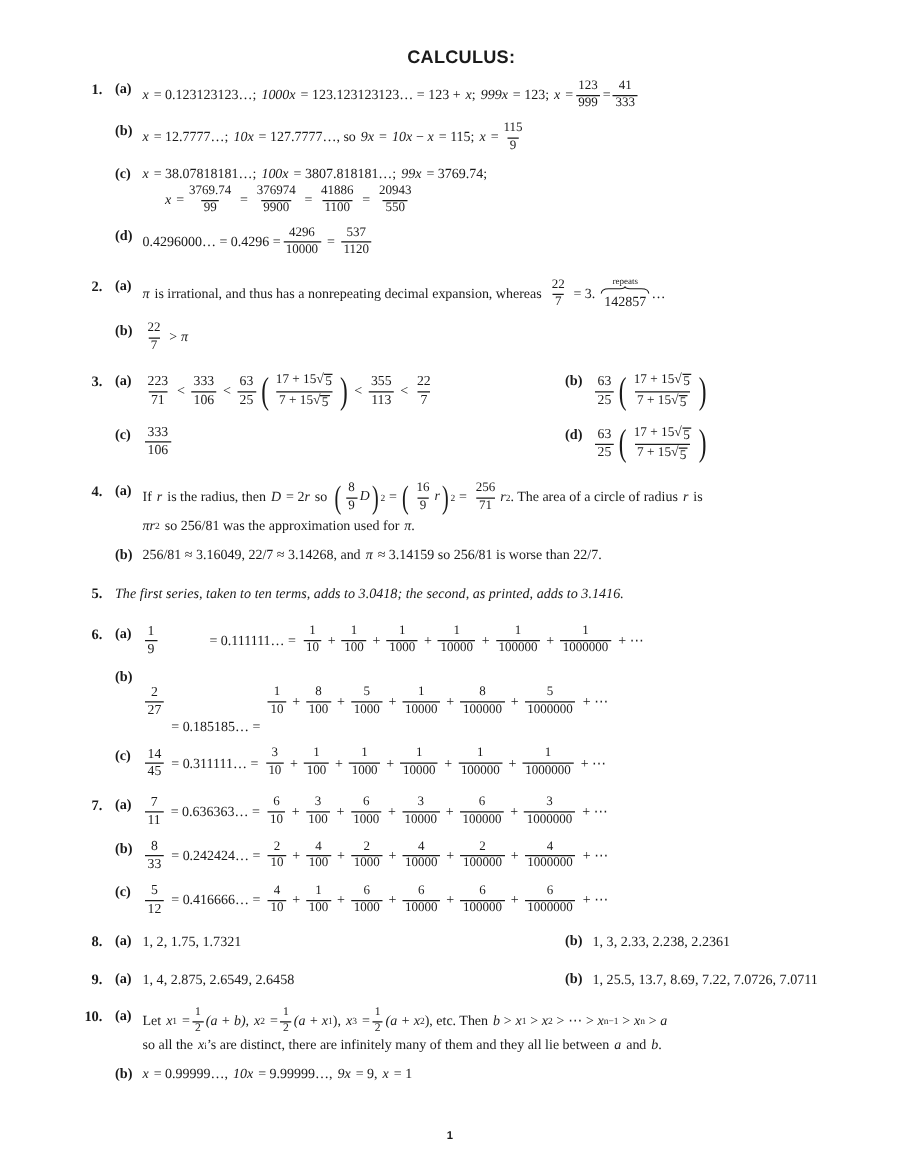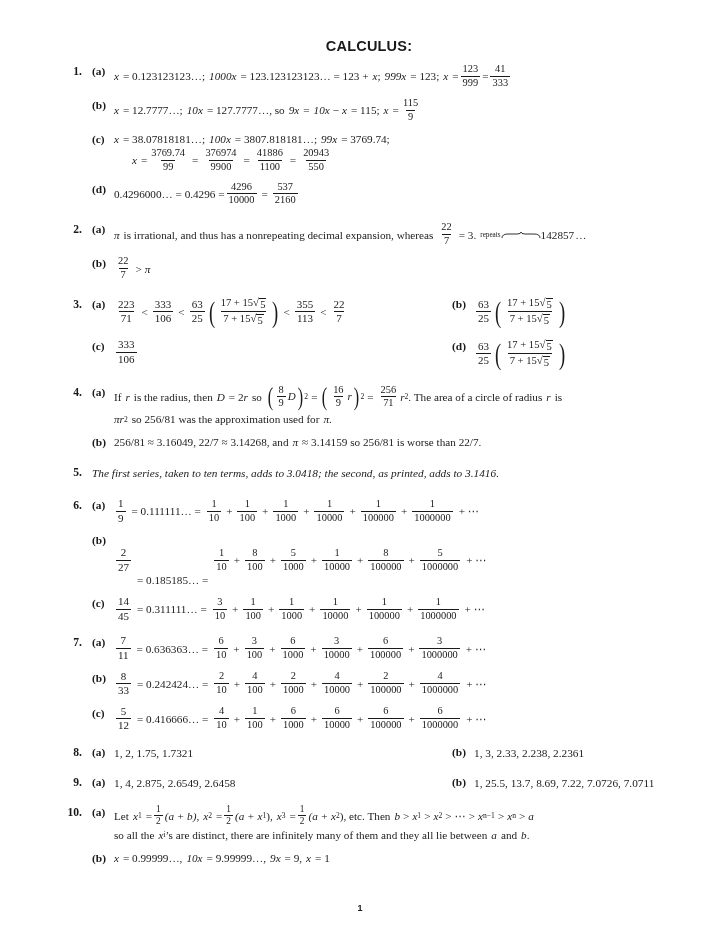--- a/index.html
+++ b/index.html
@@ -128,21 +128,21 @@
     font-family:"Liberation Serif", serif;
   }
   .pchar.tall{font-size:30px;}
 
   .sqrt{display:inline-flex;align-items:flex-start;}
   .sqrt .rad{font-size:11px;line-height:1;}
   .sqrt .rand{border-top:1px solid #1a1a1a;padding:0 1px;margin-top:1px;line-height:1.05;}
 
   .repeats-wrap{
     display:inline-flex;
-    flex-direction:row;
+    flex-direction:column;
     align-items:center;
     vertical-align:bottom;
     margin:0 1px;
   }
   .repeats-lbl{font-size:7.2px;font-style:normal;line-height:1;margin-bottom:-1px;}
   .brace-svg{display:block;}
 
   .pagenum{
     position:absolute;
     bottom:18px;
@@ -290,21 +290,21 @@
         <div class="part-body">
           <span class="mathline">
             <span class="mn">0.4296000… = 0.4296 =</span>
             <span class="frac">
               <span class="num">4296</span>
               <span class="den">10000</span>
             </span>
             <span class="mo">=</span>
             <span class="frac">
               <span class="num">537</span>
-              <span class="den">2160</span>
+              <span class="den">1120</span>
             </span>
           </span>
         </div>
       </div>
 
     </div>
   </div>
 
   <div class="gap-l"></div>
 
@@ -599,21 +599,21 @@
     <div class="prob-num">6.</div>
     <div class="prob-body" id="p6-body">
         <div class="part">
           <div class="part-lbl">(a)</div>
           <div class="part-body">
             <span class="mathline">
               <span class="frac big">
                 <span class="num">1</span>
                 <span class="den">9</span>
               </span>
-              <span class="mn" style="padding: 0px 4px;">= 0.111111… =</span>
+              <span class="mn" style="padding: 0px 4px; margin-left: 36px;">= 0.111111… =</span>
               <span class="frac">
                 <span class="num">1</span>
                 <span class="den">10</span>
               </span>
               <span class="mo">+</span>
               <span class="frac">
                 <span class="num">1</span>
                 <span class="den">100</span>
               </span>
               <span class="mo">+</span>

